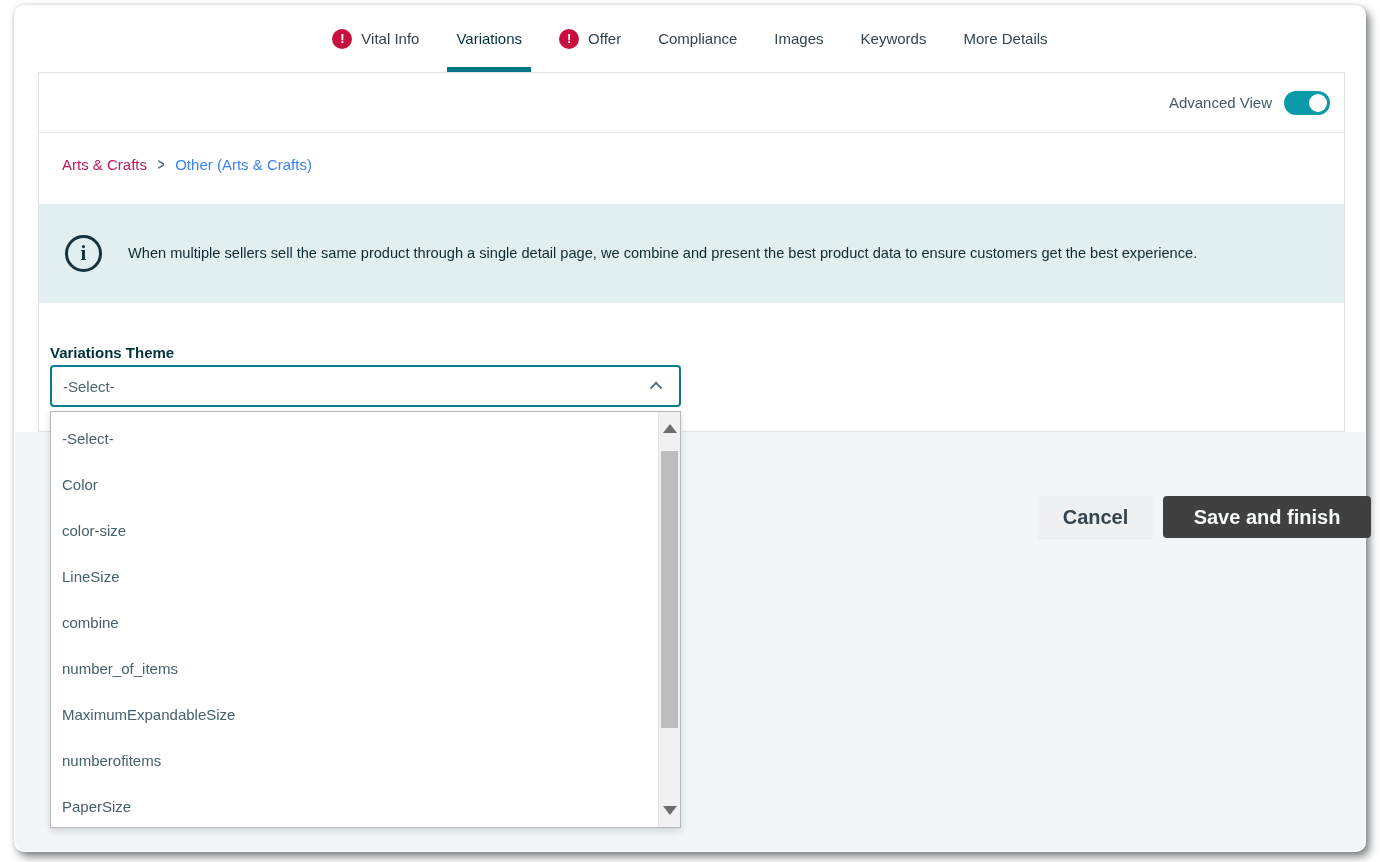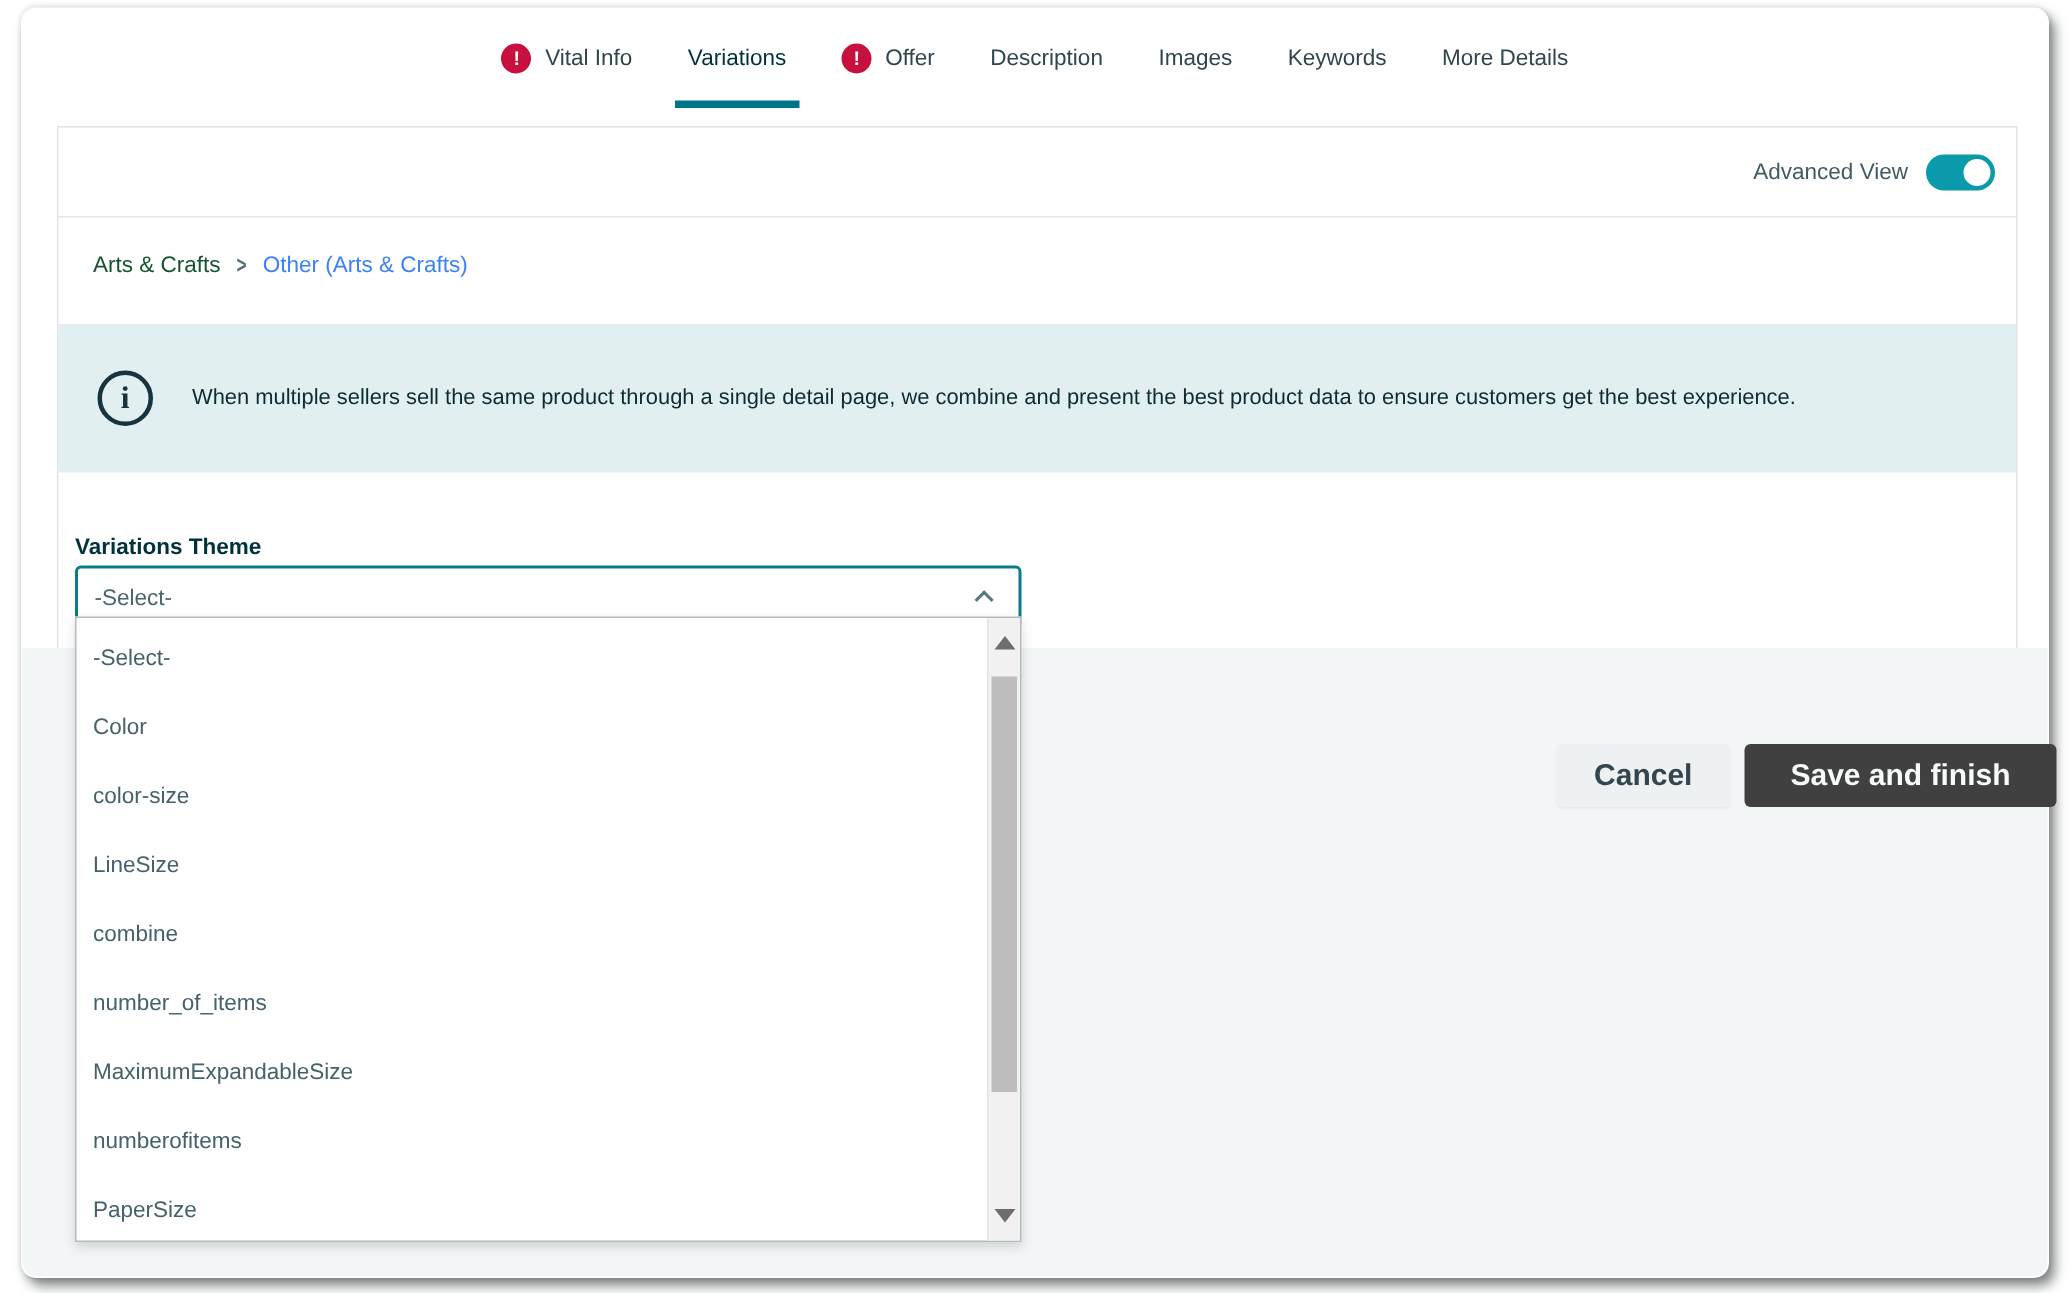--- a/index.html
+++ b/index.html
@@ -21,34 +21,34 @@
          font-size:15px; color:#31454f; cursor:pointer; }
   .tab.active { font-weight:normal; color:#00323c; }
   .tab.active::after { content:""; position:absolute; left:-9px; right:-9px; bottom:0;
                        height:5px; background:#00758a; }
   .err-badge { width:20px; height:20px; border-radius:50%; background:#c8103e;
                color:#ffffff; font-weight:bold; font-size:13px; line-height:20px;
                text-align:center; flex:0 0 auto; }
 
   
   .panel { position:absolute; left:24px; top:67px; width:1307px; height:360px;
-           background:#ffffff; border:1px solid #dfe4e6;margin-top:12px; }
+           background:#ffffff; border:1px solid #dfe4e6; }
 
   .advanced-row { height:60px; border-bottom:1px solid #e4e8ea;
                   display:flex; align-items:center; justify-content:flex-end;
                   padding-right:14px; gap:12px; }
   .adv-label { font-size:15px; color:#415a64; }
   .toggle { position:relative; width:46px; height:24px; border-radius:12px;
             background:#0b9aaa; cursor:pointer; }
   .toggle .knob { position:absolute; top:3px; right:3px; width:18px; height:18px;
                   border-radius:50%; background:#ffffff; }
 
   .breadcrumb-row { height:62px; display:flex; align-items:center; gap:10px;
                     padding-left:23px; font-size:15px; }
-  .crumb-link { color:#14532d; text-decoration:none; cursor:pointer; }
+  .crumb-link { color:#be185d; text-decoration:none; cursor:pointer; }
   .crumb-sep { color:#56707a; font-size:14px; font-weight:bold; transform:scale(.82,1.15); }
   .crumb-current { color:#3b82f6; }
 
   .banner { margin-top:9px; height:99px; background:#e2eff1;
             display:flex; align-items:center; gap:26px; padding:0 26px; }
   .info-icon { width:37px; height:37px; flex:0 0 auto; border-radius:50%;
                border:3px solid #16333e; color:#16333e;
                font-family:"Liberation Serif", serif; font-weight:bold; font-style:normal;
                font-size:21px; display:flex; align-items:center; justify-content:center; }
   .banner-text { font-size:14.6px; font-weight:normal; color:#0d2b33; line-height:1.6;
@@ -103,21 +103,21 @@
           <span>Vital Info</span>
         </div>
         <div class="tab active">
           <span>Variations</span>
         </div>
         <div class="tab">
           <span class="err-badge">!</span>
           <span>Offer</span>
         </div>
         <div class="tab">
-          <span>Description</span>
+          <span>Compliance</span>
         </div>
         <div class="tab">
           <span>Images</span>
         </div>
         <div class="tab">
           <span>Keywords</span>
         </div>
         <div class="tab">
           <span>More Details</span>
         </div>

